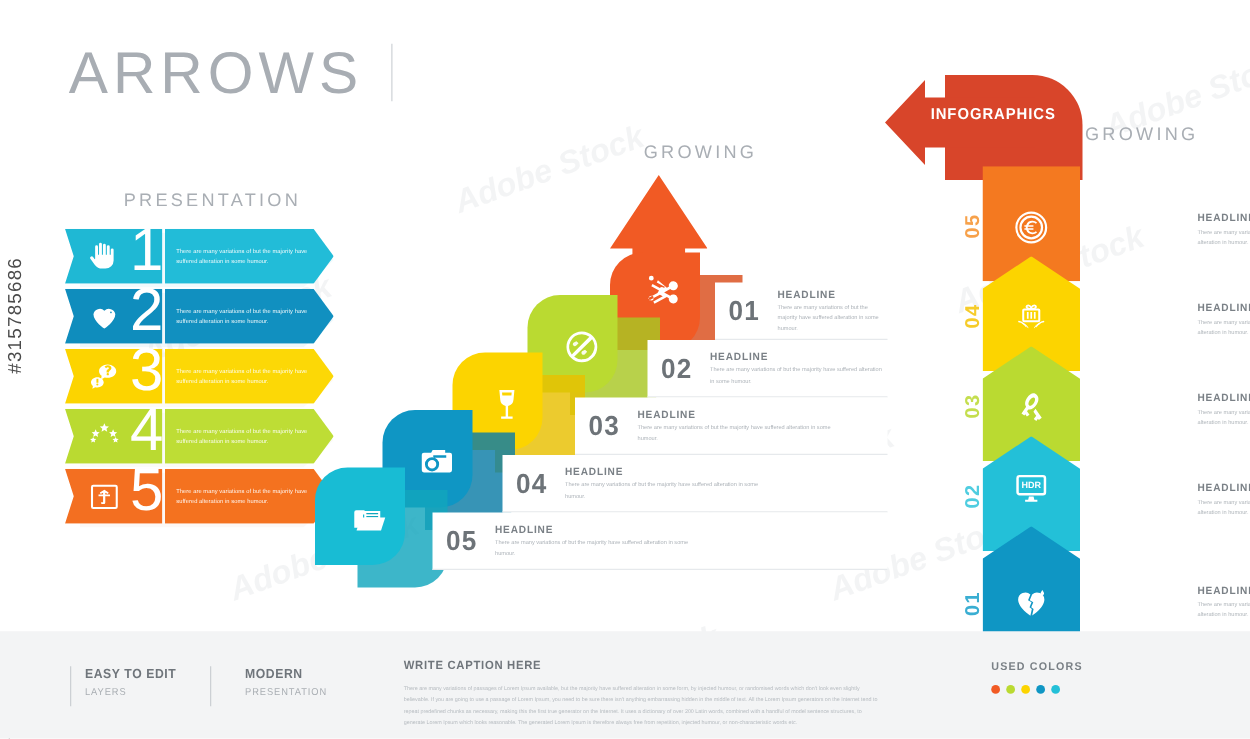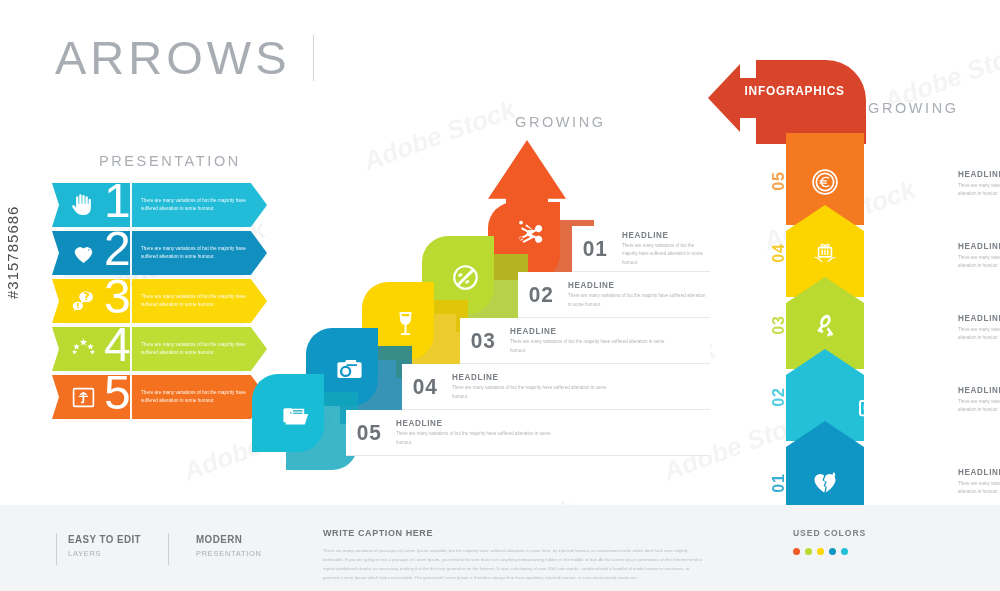--- a/index.html
+++ b/index.html
@@ -421,21 +421,21 @@
           </svg>
         </div>
         <div class="tl-text" style="top: 36px;">
           <div class="tl-head">HEADLINE</div>
           <div class="tl-desc">There are many variations of but the majority have suffered alteration in humour.</div>
         </div>
       </div>
       <div class="tl-arrow" style="top: 294px; height: 92px;">
         <div class="tl-arrow-shape" style="background: rgb(35, 192, 216); clip-path: polygon(50% 0px, 100% 26px, 100% 100%, 0px 100%, 0px 26px);"></div>
         <div class="tl-num" style="left: -16px; top: 38px; color: rgb(79, 205, 224);">02</div>
-        <div class="tl-ico" style="top: 46px; margin-left: 46px;">
+        <div class="tl-ico" style="top: 26px;">
           <svg viewBox="0 0 24 24">
             <rect x="2.6" y="4.2" width="18.8" height="12.4" rx="1.4" fill="none" stroke="#fff" stroke-width="1.7"></rect>
             <path d="M10.4 18.2h3.2l.5 2.2h2.1v1.3H7.8v-1.3h2.1z"></path>
             <text x="12" y="12.4" text-anchor="middle" font-family="Liberation Sans, sans-serif" font-size="6.2" font-weight="700" fill="#fff">HDR</text>
           </svg>
         </div>
         <div class="tl-text" style="top: 36px;">
           <div class="tl-head">HEADLINE</div>
           <div class="tl-desc">There are many variations of but the majority have suffered alteration in humour.</div>
         </div>

